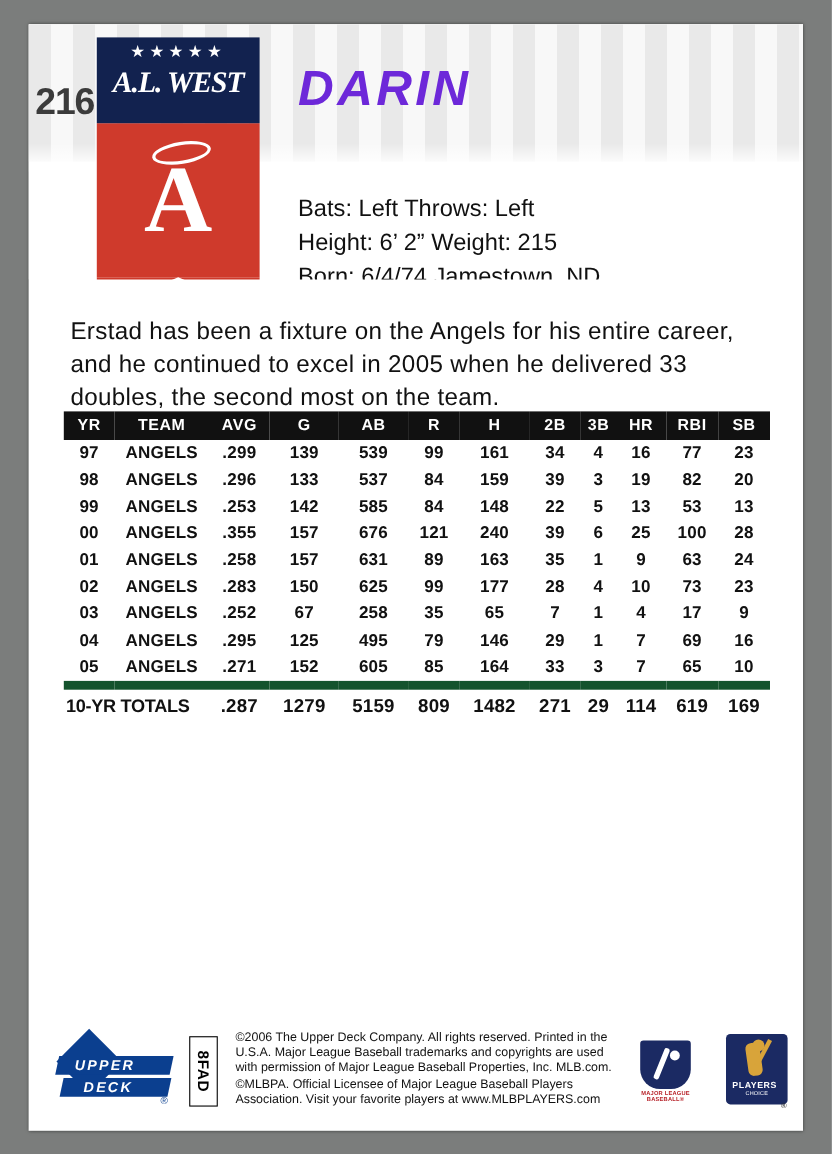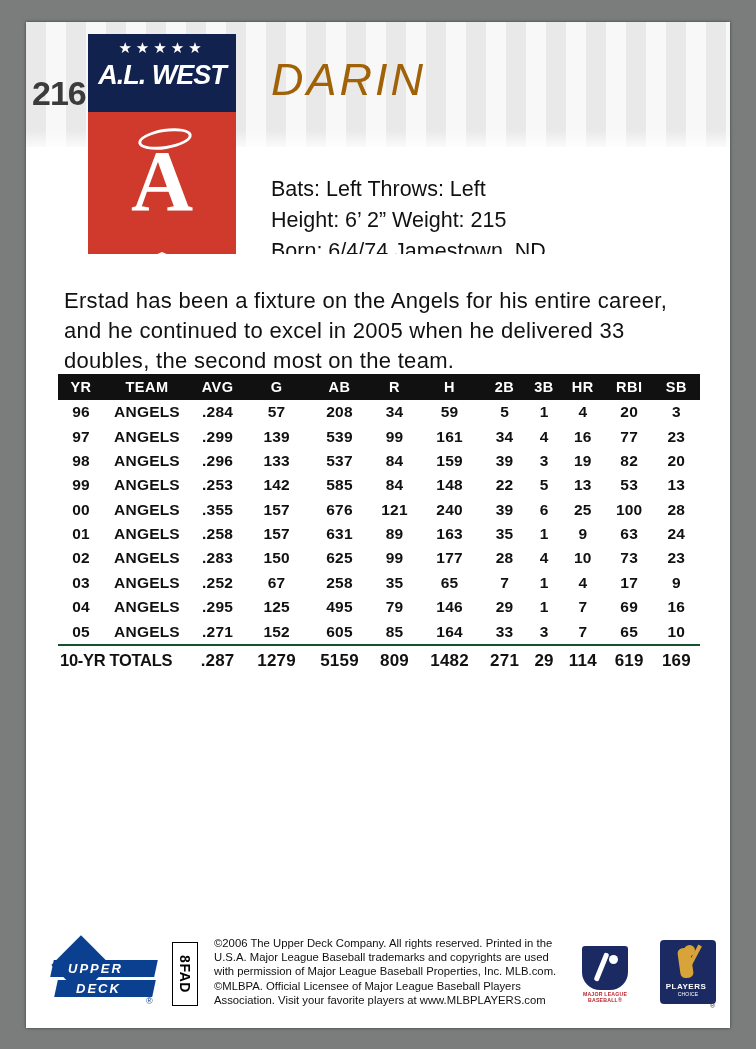--- a/index.html
+++ b/index.html
@@ -89,20 +89,21 @@
   .banner-div {
     position: absolute;
     left: 0; top: 26px;
     width: 148px;
     text-align: center;
     color: #ffffff;
     font-size: 27px;
     font-weight: bold;
     font-style: italic;
     letter-spacing: -1px;
+    font-family: Liberation Serif, serif;
   }
   .banner-body {
     position: absolute;
     left: 0; top: 78px;
     width: 148px; height: 140px;
     background: #cf3a2c;
   }
   .banner-tail {
     position: absolute;
     left: 0; top: 218px;
@@ -134,24 +135,24 @@
     line-height: 86px;
   }
 
   
   .player-first {
     position: absolute;
     left: 245px;
     top: 32px;
     font-family: "Liberation Sans", sans-serif;
     font-size: 45px;
-    font-weight: normal;
+    font-weight: bold;
     font-style: italic;
     letter-spacing: 3px;
-    color: #a16207;
+    color: #6d28d9;
   }
   .player-last {
     position: absolute;
     left: 252px;
     top: 79px;
     font-family: "Liberation Sans", sans-serif;
     font-size: 57px;
     font-weight: bold;
     font-style: italic;
     letter-spacing: 1px;
@@ -204,21 +205,21 @@
     color: #111111;
     text-align: center;
     padding: 3.2px 0;
     font-weight: bold;
     letter-spacing: .2px;
   }
   .stats td.yr { width: 46px; }
   .stats td.team { width: 86px; }
   .blue { color: #2b3fa0; }
   .totals td {
-    border-top: 2px solid #14532d;
+    border-top: 8px solid #14532d;
     padding-top: 5px;
     font-size: 17px;
     font-weight: bold;
   }
   .totals td.label {
     text-align: left;
     padding-left: 2px;
     letter-spacing: -.3px;
     font-size: 16.5px;
   }
@@ -463,34 +464,20 @@
           <th>H</th>
           <th>2B</th>
           <th>3B</th>
           <th>HR</th>
           <th>RBI</th>
           <th>SB</th>
         </tr>
     </thead>
     <tbody id="stats-body">
         <tr>
-          <td class="yr">96</td>
-          <td class="team">ANGELS</td>
-          <td>.284</td>
-          <td>57</td>
-          <td>208</td>
-          <td>34</td>
-          <td>59</td>
-          <td>5</td>
-          <td>1</td>
-          <td>4</td>
-          <td>20</td>
-          <td>3</td>
-        </tr>
-        <tr>
           <td class="yr">97</td>
           <td class="team">ANGELS</td>
           <td>.299</td>
           <td>139</td>
           <td>539</td>
           <td>99</td>
           <td>161</td>
           <td>34</td>
           <td>4</td>
           <td>16</td>

